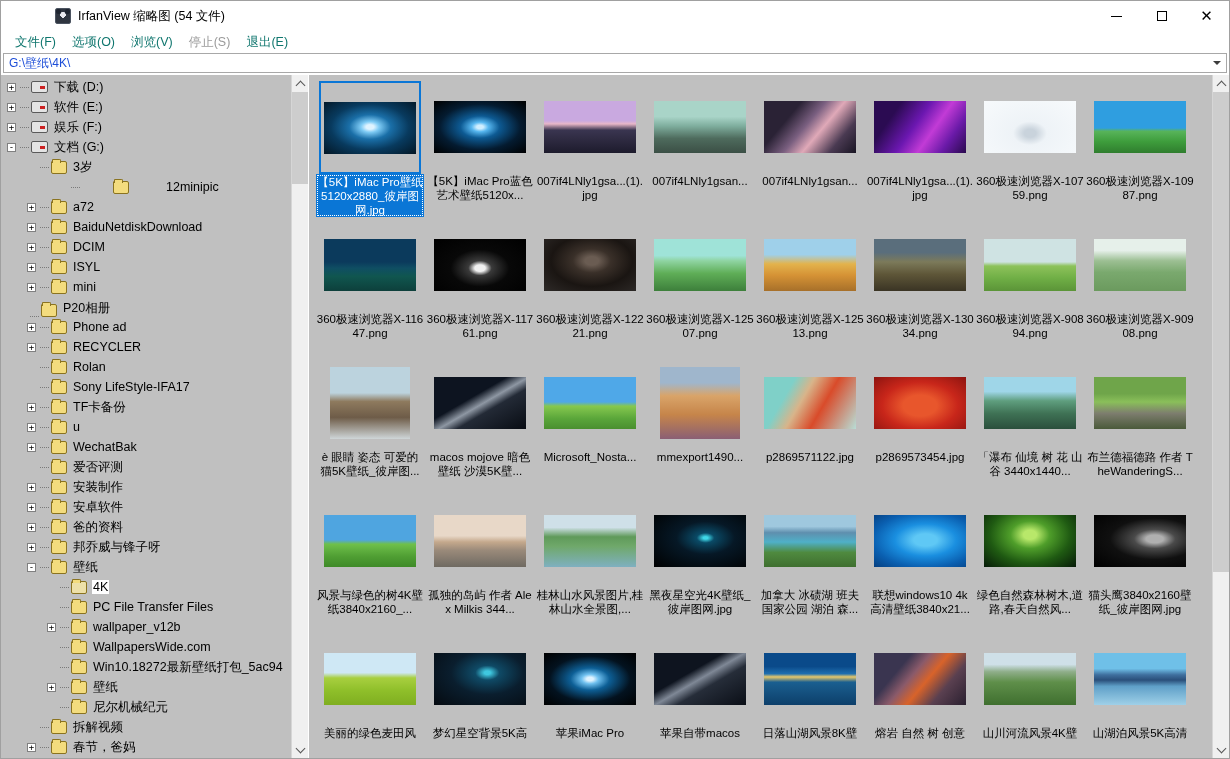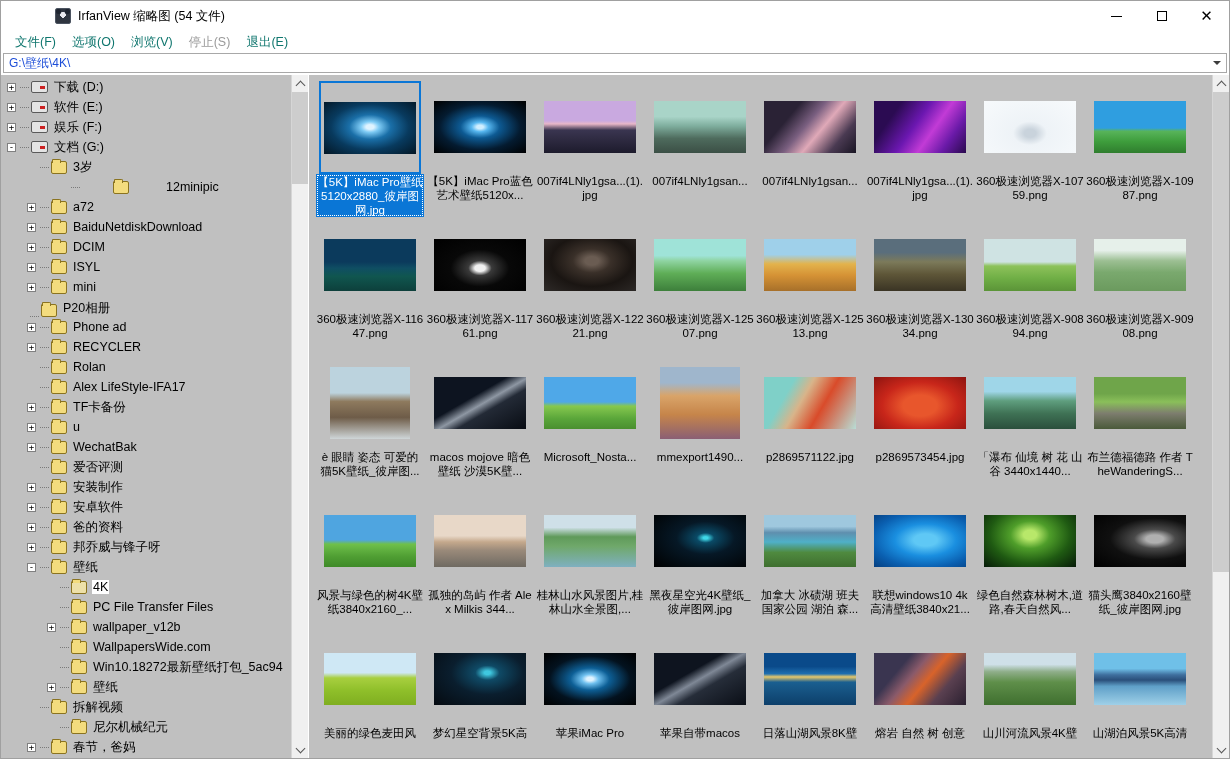--- a/index.html
+++ b/index.html
@@ -344,21 +344,21 @@
           <div class="tnode" style="padding-left: 26px;">
             <span class="expander none"></span>
             <span class="dotline"></span>
             <span class="ico-folder"></span>
             <span class="tlabel">Rolan</span>
           </div>
           <div class="tnode" style="padding-left: 26px;">
             <span class="expander none"></span>
             <span class="dotline"></span>
             <span class="ico-folder"></span>
-            <span class="tlabel">Alex LifeStyle-IFA17</span>
+            <span class="tlabel">Sony LifeStyle-IFA17</span>
           </div>
           <div class="tnode" style="padding-left: 26px;">
             <span class="expander">+</span>
             <span class="dotline"></span>
             <span class="ico-folder"></span>
             <span class="tlabel">TF卡备份</span>
           </div>
           <div class="tnode" style="padding-left: 26px;">
             <span class="expander">+</span>
             <span class="dotline"></span>
@@ -436,31 +436,31 @@
             <span class="dotline"></span>
             <span class="ico-folder"></span>
             <span class="tlabel">Win10.18272最新壁纸打包_5ac94</span>
           </div>
           <div class="tnode" style="padding-left: 46px;">
             <span class="expander">+</span>
             <span class="dotline"></span>
             <span class="ico-folder"></span>
             <span class="tlabel">壁纸</span>
           </div>
+          <div class="tnode" style="padding-left: 46px;">
+            <span class="expander none"></span>
+            <span class="dotline"></span>
+            <span class="ico-folder"></span>
+            <span class="tlabel">尼尔机械纪元</span>
+          </div>
           <div class="tnode" style="padding-left: 26px;">
             <span class="expander none"></span>
             <span class="dotline"></span>
             <span class="ico-folder"></span>
             <span class="tlabel">拆解视频</span>
-          </div>
-          <div class="tnode" style="padding-left: 46px;">
-            <span class="expander none"></span>
-            <span class="dotline"></span>
-            <span class="ico-folder"></span>
-            <span class="tlabel">尼尔机械纪元</span>
           </div>
           <div class="tnode" style="padding-left: 26px;">
             <span class="expander">+</span>
             <span class="dotline"></span>
             <span class="ico-folder"></span>
             <span class="tlabel">春节，爸妈</span>
           </div>
         </div>
       <div class="vscroll">
         <div class="sbtn">

